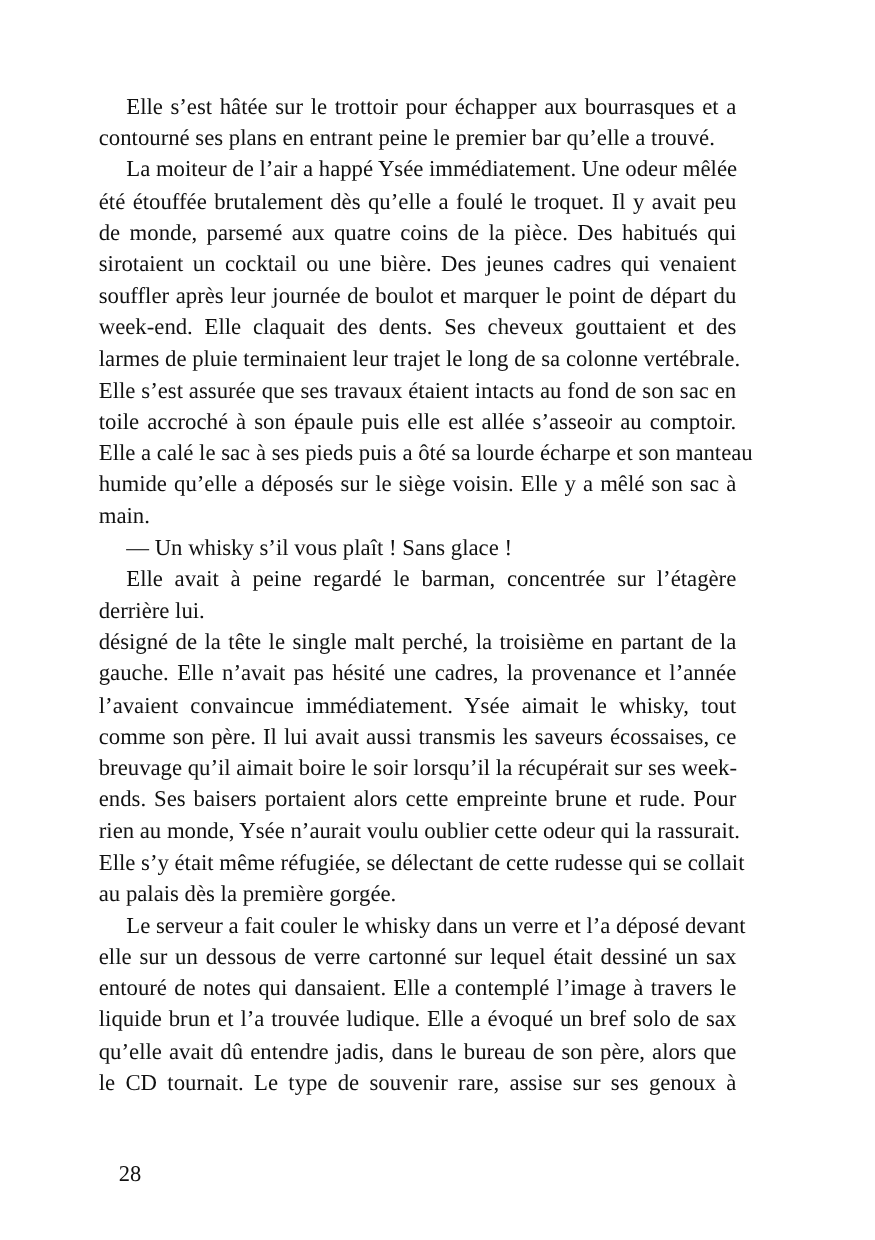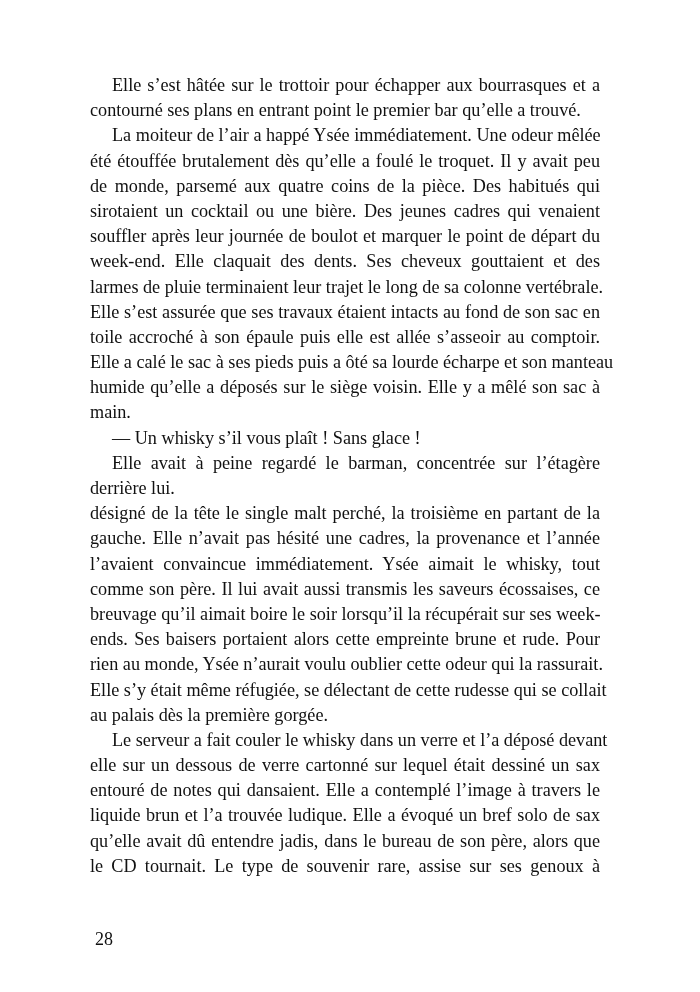--- a/index.html
+++ b/index.html
@@ -16,21 +16,21 @@
       color: #111111;
     }
     .page {
       position: absolute;
       left: 0; top: 0;
       width: 700px; height: 992px;
       background: #ffffff;
     }
     .text-block {
       position: absolute;
-      left: 90px;
+      left: 79px;
       top: 73px;
       width: 510px;
       font-size: 18.2px;
       line-height: 25.2px;
     }
     .line {
       display: block;
       height: 25.2px;
       white-space: nowrap;
       text-align: justify;
@@ -46,21 +46,21 @@
       font-size: 18px;
       line-height: 22px;
     }
   </style>
 </head>
 <body>
 
 <div class="page">
   <div class="text-block" id="text-block">
       <span class="line indent">Elle s’est hâtée sur le trottoir pour échapper aux bourrasques et a</span>
-      <span class="line last">contourné ses plans en entrant point le premier bar qu’elle a trouvé.</span>
+      <span class="line last">contourné ses plans en entrant peine le premier bar qu’elle a trouvé.</span>
       <span class="line indent">La moiteur de l’air a happé Ysée immédiatement. Une odeur mêlée</span>
       <span class="line">été étouffée brutalement dès qu’elle a foulé le troquet. Il y avait peu</span>
       <span class="line">de monde, parsemé aux quatre coins de la pièce. Des habitués qui</span>
       <span class="line">sirotaient un cocktail ou une bière. Des jeunes cadres qui venaient</span>
       <span class="line">souffler après leur journée de boulot et marquer le point de départ du</span>
       <span class="line">week-end. Elle claquait des dents. Ses cheveux gouttaient et des</span>
       <span class="line">larmes de pluie terminaient leur trajet le long de sa colonne vertébrale.</span>
       <span class="line">Elle s’est assurée que ses travaux étaient intacts au fond de son sac en</span>
       <span class="line">toile accroché à son épaule puis elle est allée s’asseoir au comptoir.</span>
       <span class="line">Elle a calé le sac à ses pieds puis a ôté sa lourde écharpe et son manteau</span>

